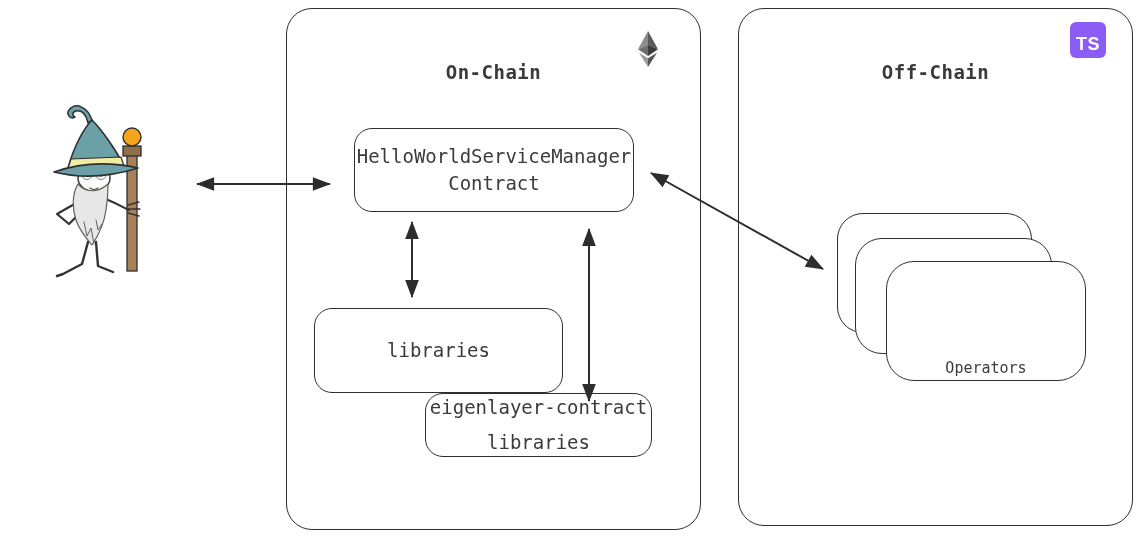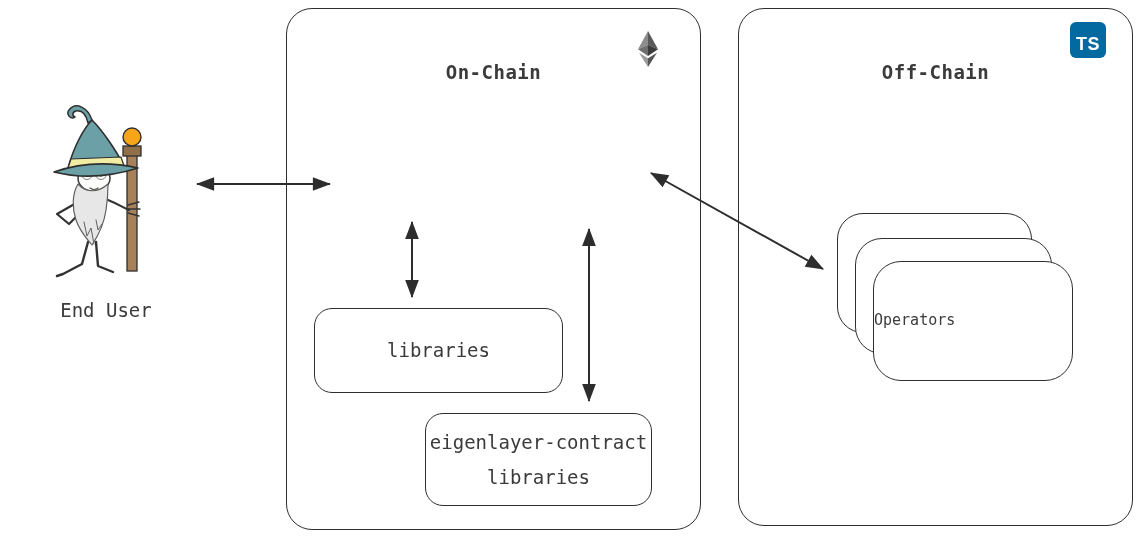--- a/index.html
+++ b/index.html
@@ -43,26 +43,27 @@
   }
   .stack-box{
     position:absolute;
     border:1.8px solid #2f2f2f;
     border-radius:28px;
     background:#ffffff;
     box-sizing:border-box;
   }
   .stack-front{
     display:flex;
-    flex-direction:row;
+    flex-direction:column;
     align-items:center;
-    justify-content:flex-start;
+    justify-content:flex-end;
     text-align:center;
     font-size:15px;
     line-height:1.55;
+    margin-left:13px;
   }
   .eth-icon{position:absolute;top:22px;right:40px;width:24px;height:36px;}
   .ts-badge{
     position:absolute;top:13px;right:26px;
     width:36px;height:36px;border-radius:6px;
     display:flex;align-items:flex-end;justify-content:center;
     padding-bottom:3px;box-sizing:border-box;
     color:#ffffff;font-weight:bold;font-size:18px;
     font-family:"Liberation Sans", sans-serif;
     letter-spacing:0.5px;
@@ -112,48 +113,51 @@
 
     <g>
       <path d="M40,70 C46,48 56,30 64,22 C74,32 88,52 96,68 Z" fill="#6AA0A6" stroke="#2f2f2f" stroke-width="1.6" stroke-linejoin="round"></path>
       <path d="M64,22 C60,10 48,3 41,12 C38,16 42,22 47,19 C44,18 44,14 48,13 C54,12 58,16 60,25 Z" fill="#6AA0A6" stroke="#2f2f2f" stroke-width="1.5" stroke-linejoin="round"></path>
       <path d="M43,61 L93,59 L96,68 L40,70 Z" fill="#F1EDA2" stroke="#2f2f2f" stroke-width="1.2" stroke-linejoin="round"></path>
       <path d="M26,74 Q66,60 110,70 Q66,84 26,74 Z" fill="#6AA0A6" stroke="#2f2f2f" stroke-width="1.6" stroke-linejoin="round"></path>
     </g>
   </svg>
 
   <div class="end-user-label">
-    <div>End User</div>
   </div>
 
   <div class="container" style="left:286px;top:8px;width:415px;height:522px;">
     <div class="container-title">On-Chain</div>
     <svg class="eth-icon" viewBox="0 0 24 36">
       <polygon points="12,0 2,18.2 12,13.8" fill="#8C8C8C"></polygon>
       <polygon points="12,0 22,18.2 12,13.8" fill="#5A5A5A"></polygon>
       <polygon points="2,18.2 12,13.8 12,25" fill="#6E6E6E"></polygon>
       <polygon points="22,18.2 12,13.8 12,25" fill="#3C3C3C"></polygon>
       <polygon points="3,21.8 12,27.2 12,36" fill="#9A9A9A"></polygon>
       <polygon points="21,21.8 12,27.2 12,36" fill="#565656"></polygon>
     </svg>
   </div>
 
+  <div class="node" style="left:354px;top:128px;width:280px;height:84px;">
+    <div>HelloWorldServiceManager</div>
+    <div>Contract</div>
+  </div>
 
   <div class="node" style="left:314px;top:308px;width:249px;height:85px;">
     <div>libraries</div>
   </div>
 
-  <div class="node" style="left:425px;top:413px;width:227px;height:93px;gap:8px;">
+  <div class="node" style="left:425px;top:393px;width:227px;height:64px;gap:8px;">
     <div>eigenlayer-contract</div>
     <div>libraries</div>
   </div>
 
   <div class="container" style="left:738px;top:8px;width:395px;height:518px;">
     <div class="container-title">Off-Chain</div>
-    <div class="ts-badge" style="background:#0369a1;margin-left:29px;">TS</div>
+    <div class="ts-badge" style="background:#8b5cf6;margin-left:29px;">TS</div>
   </div>
 
   <div class="stack-box" style="left:837px;top:213px;width:195px;height:120px;border-radius:26px;"></div>
   <div class="stack-box" style="left:855px;top:238px;width:197px;height:116px;border-radius:27px;"></div>
   <div class="stack-box stack-front" style="left:873px;top:261px;width:200px;height:120px;">
     <div>Operators</div>
   </div>
 
   <svg class="arrow-layer" viewBox="0 0 1142 540">
     <defs>

